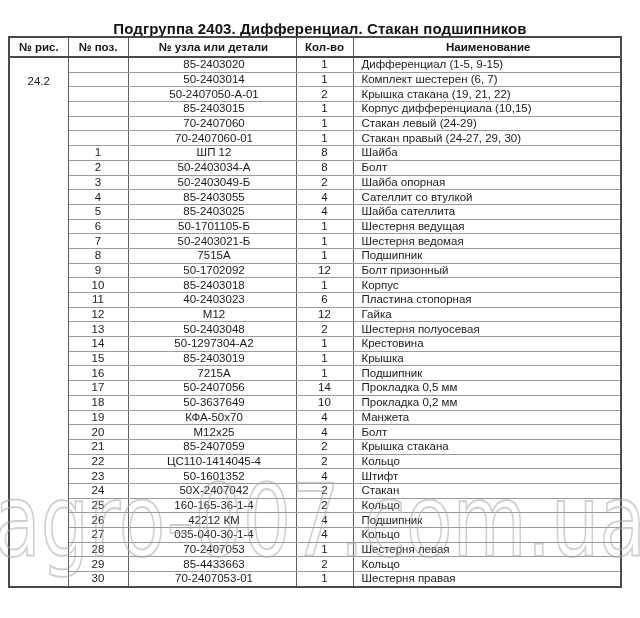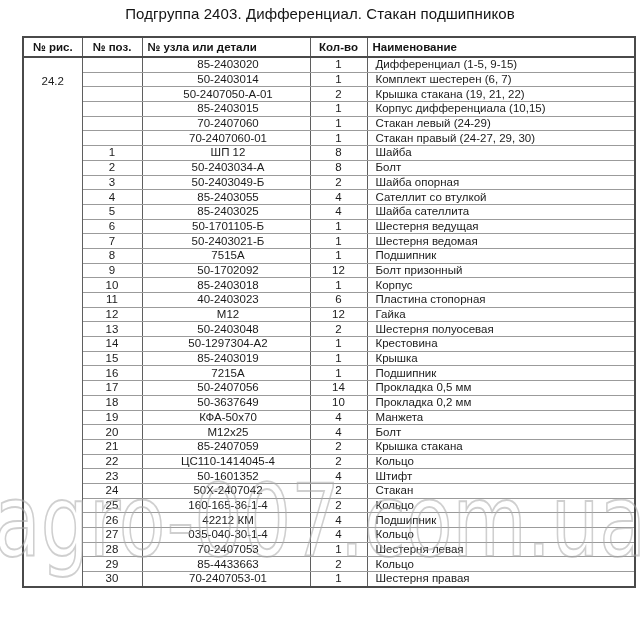--- a/index.html
+++ b/index.html
@@ -5,45 +5,45 @@
   html,body { margin:0; padding:0; }
   body {
     width:640px; height:618px;
     background:#ffffff;
     font-family:"Liberation Sans", sans-serif;
     position:relative;
     overflow:hidden;
   }
   .page-title {
     margin:0;
-    padding-top:5px;
+    padding-top:20px;
     text-align:center;
     font-size:15px;
-    font-weight:normal;
+    font-weight:bold;
     color:#141414;
     letter-spacing:0.1px;
   }
   table.parts-table {
     position:absolute;
-    left:22px; top:36px;
+    left:8px; top:36px;
     width:612px;
     border-collapse:collapse;
     table-layout:fixed;
     font-size:11.5px;
     color:#1b1b1b;
     border:2px solid #4a4a4a;
   }
   .parts-table th {
     border:1px solid #5a5a5a;
     border-bottom:2px solid #4a4a4a;
     font-weight:bold;
     font-size:11.5px;
     height:16px;
     padding:1px 2px 1px 5px;
-    text-align:left;
+    text-align:center;
     white-space:nowrap;
     overflow:hidden;
     color:#141414;
     background:#ffffff;
   }
   .parts-table th.center { text-align:center; padding-left:2px; }
   .parts-table td {
     border-top:1px solid #9b9b9b;
     border-bottom:1px solid #9b9b9b;
     border-left:1px solid #5f5f5f;

